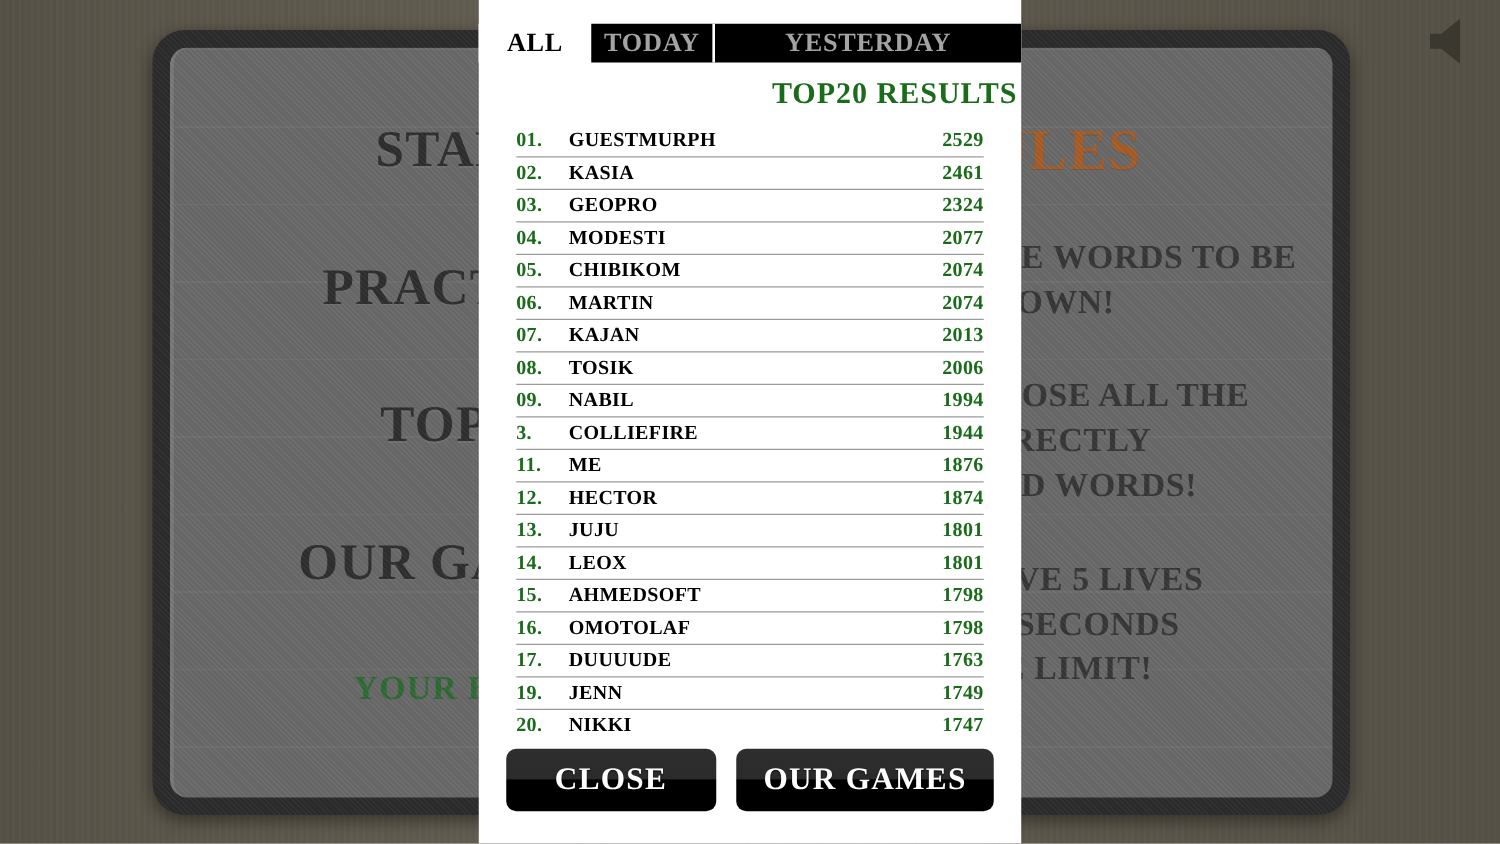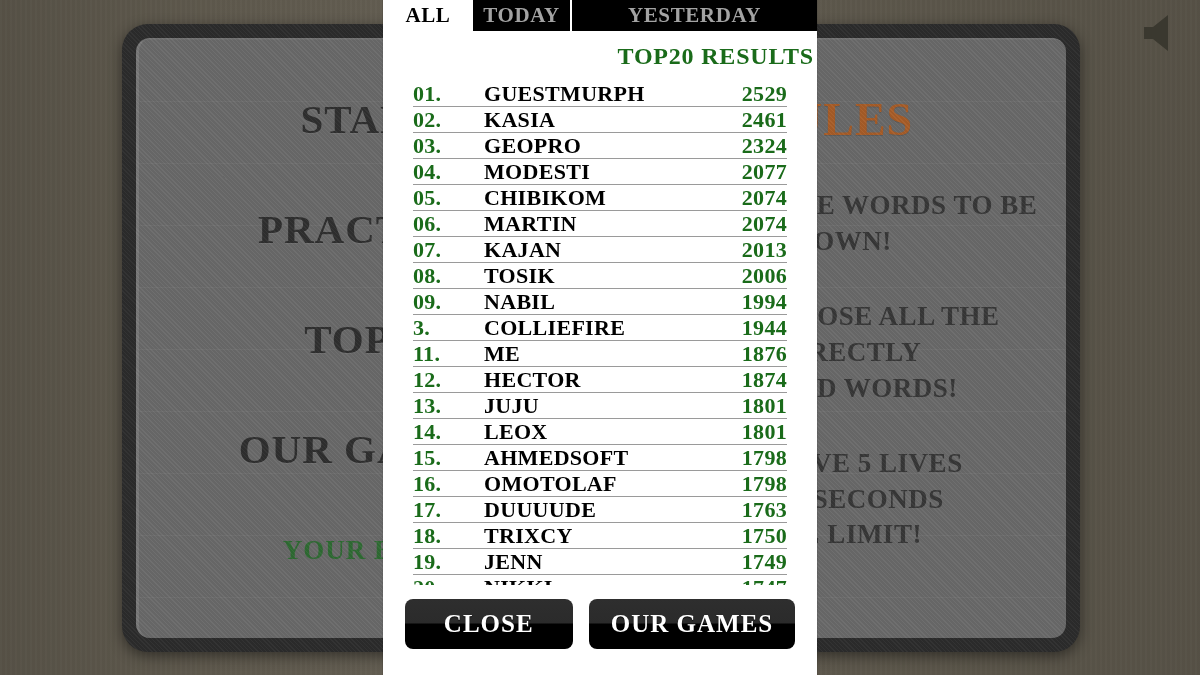--- a/index.html
+++ b/index.html
@@ -153,20 +153,21 @@
     flex-direction: column;
     box-shadow: 0 0 0 1px rgba(0,0,0,0.06);
   }
 
   
   #tabbar {
     display: flex;
     height: 31px;
     flex: 0 0 auto;
     background: #ffffff;
+    margin-top: 19px;
   }
   .tab {
     font-size: 21px;
     font-weight: bold;
     letter-spacing: 0.6px;
     display: flex;
     align-items: center;
     justify-content: center;
     cursor: pointer;
     user-select: none;
@@ -199,24 +200,23 @@
   #results {
     flex: 1 1 auto;
     padding: 0 30px;
     overflow: hidden;
   }
   .row {
     display: flex;
     align-items: center;
     height: 26px;
     border-bottom: 1px solid #9a9a9a;
-    font-size: 22px;
+    font-size: 16px;
     font-weight: bold;
     letter-spacing: 0.3px;
-    gap: 29px;
   }
   .row:first-child { border-top: 0; }
   .rank {
     flex: 0 0 38px;
     color: #1a6b1a;
     text-align: left;
   }
   .pname {
     flex: 1 1 auto;
     color: #000000;
@@ -383,25 +383,20 @@
         <span class="rank">16.</span>
         <span class="pname">OMOTOLAF</span>
         <span class="score">1798</span>
       </div>
       <div class="row">
         <span class="rank">17.</span>
         <span class="pname">DUUUUDE</span>
         <span class="score">1763</span>
       </div>
       <div class="row">
-        <span class="rank">18.</span>
-        <span class="pname">TRIXCY</span>
-        <span class="score">1750</span>
-      </div>
-      <div class="row">
         <span class="rank">19.</span>
         <span class="pname">JENN</span>
         <span class="score">1749</span>
       </div>
       <div class="row">
         <span class="rank">20.</span>
         <span class="pname">NIKKI</span>
         <span class="score">1747</span>
       </div>
     </div>

